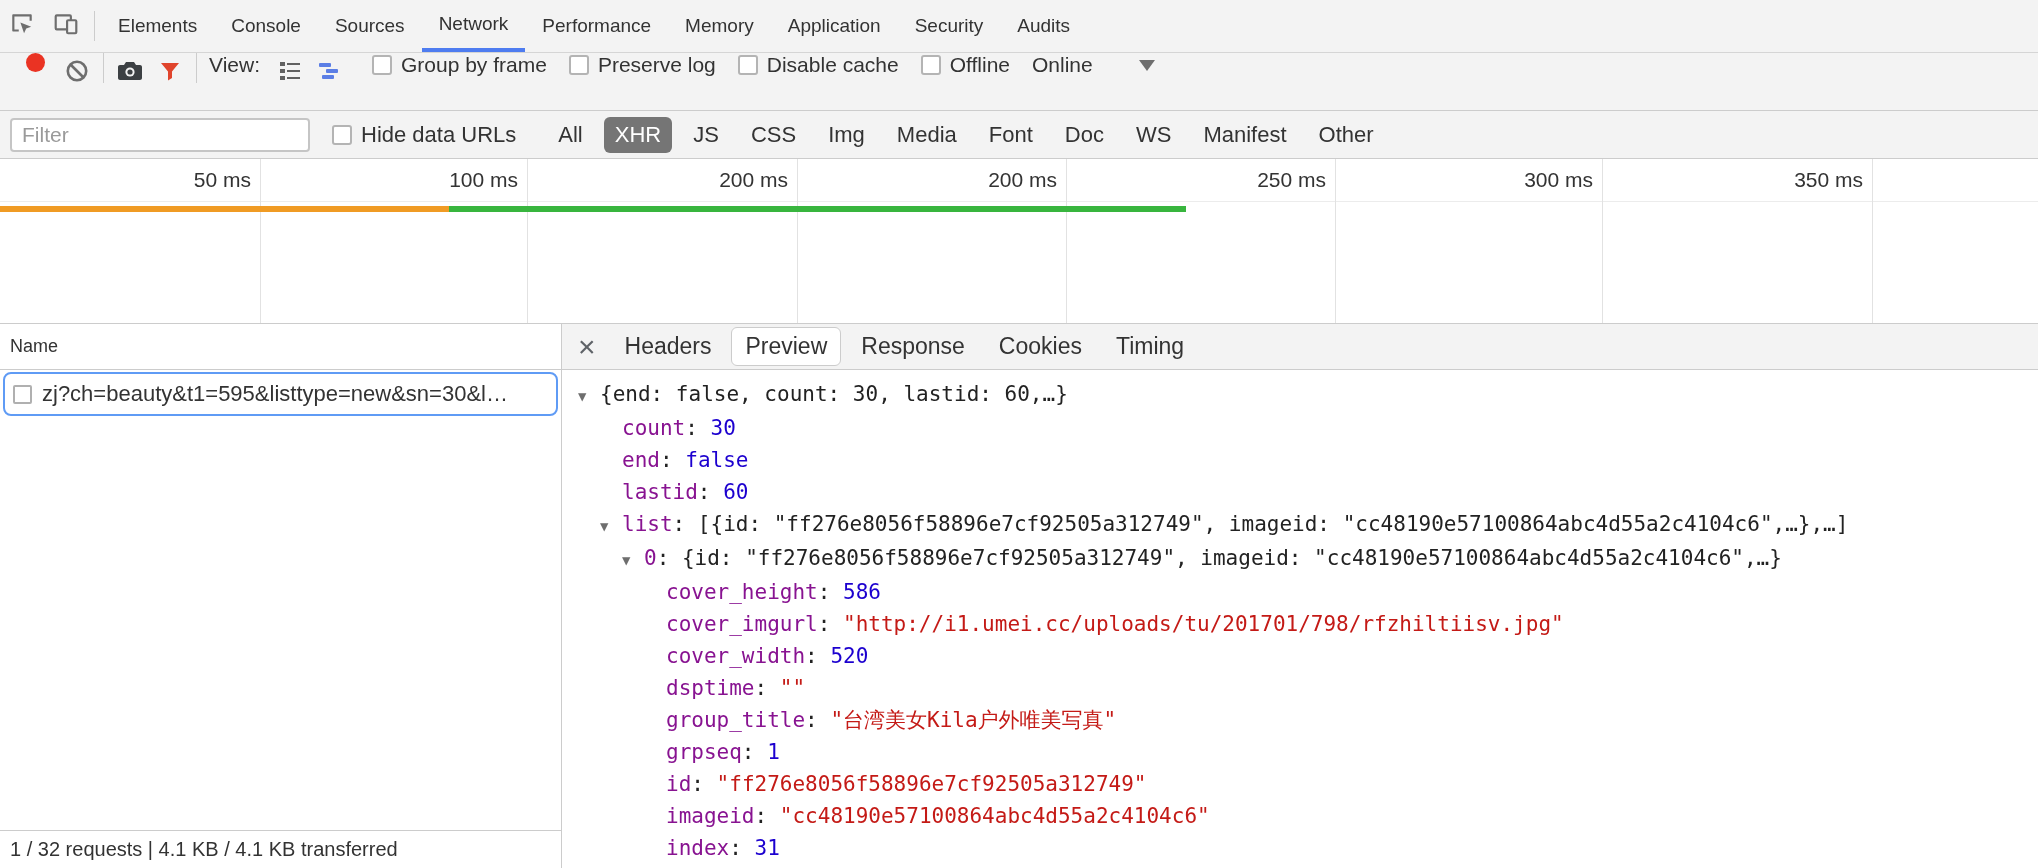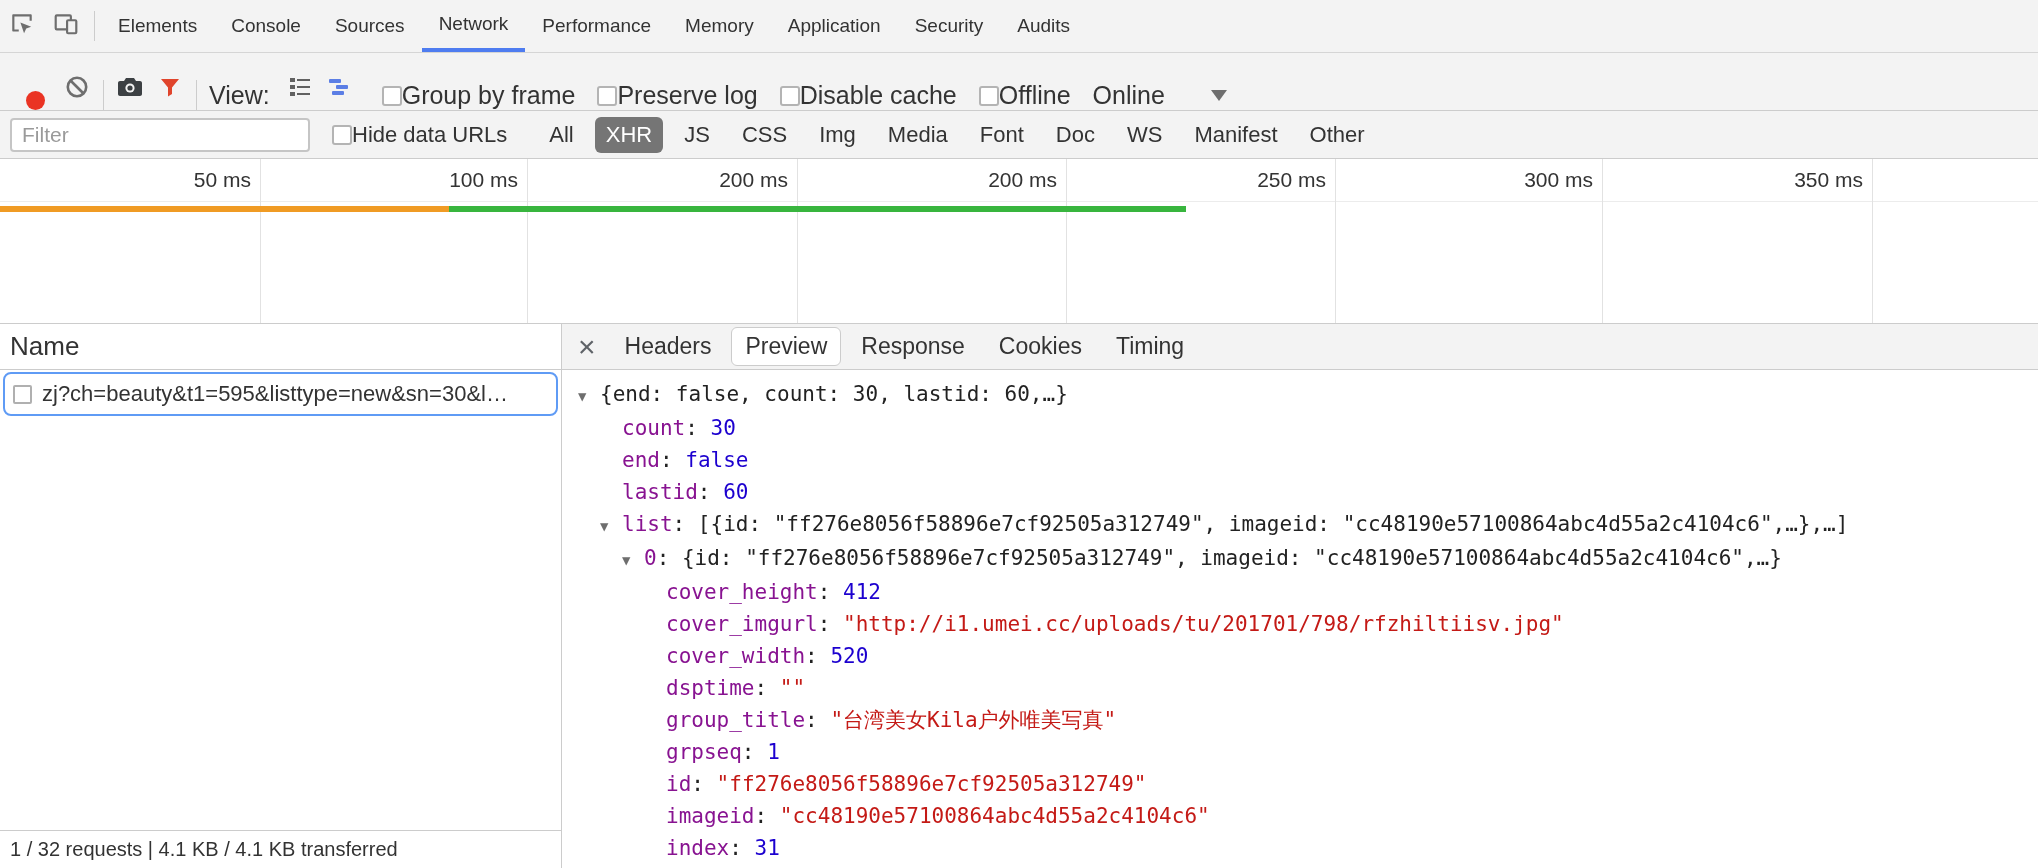--- a/index.html
+++ b/index.html
@@ -11,25 +11,25 @@
 
   
   .main-tabbar{height:52px;background:#f3f3f3;border-bottom:1px solid #d5d5d5;display:flex;align-items:center;}
   .icon-btn{display:flex;align-items:center;justify-content:center;width:44px;height:44px;cursor:pointer;}
   .sep{width:1px;height:30px;background:#ccc;margin:0 6px;flex:0 0 auto;}
   .tabs{display:flex;height:52px;}
   .tab{padding:0 17px;height:52px;line-height:52px;font-size:19px;color:#333;cursor:pointer;box-sizing:border-box;}
   .tab.active{border-bottom:4px solid var(--c-accent,#4e7cf0);line-height:48px;}
 
   
-  .net-toolbar{height:57px;background:#f3f3f3;border-bottom:1px solid #ccc;display:flex;align-items:flex-end;padding:0 14px;font-size:25px;}
+  .net-toolbar{height:57px;background:#f3f3f3;border-bottom:1px solid #ccc;display:flex;align-items:flex-start;padding:0 14px;font-size:21px;}
   .rec{width:19px;height:19px;border-radius:50%;background:var(--c-record,#ea3323);margin:0 12px;cursor:pointer;}
   .tool{display:flex;align-items:center;justify-content:center;width:40px;height:40px;cursor:pointer;}
   .view-label{margin:0 10px 0 6px;color:#333;}
-  .check-group{display:flex;align-items:center;margin-left:22px;cursor:pointer;}
+  .check-group{display:flex;align-items:center;gap:9px;margin-left:22px;cursor:pointer;}
   .cbx{width:20px;height:20px;border:2px solid #b4b4b4;border-radius:3px;background:#fff;display:inline-block;box-sizing:border-box;}
   .check-label{color:#333;white-space:nowrap;}
   .throttle{display:flex;align-items:center;margin-left:22px;cursor:pointer;}
   .throttle-value{color:#333;}
   .dd-triangle{width:0;height:0;border-left:8px solid transparent;border-right:8px solid transparent;border-top:11px solid #6e6e6e;margin-left:46px;}
 
   
   .filter-bar{height:47px;background:#f3f3f3;border-bottom:1px solid #ccc;display:flex;align-items:center;padding:0 10px;font-size:22px;}
   .filter-input{width:300px;height:34px;border:2px solid #c5c5c5;border-radius:4px;background:#fff;font-size:21px;font-family:"Liberation Sans",sans-serif;padding:0 10px;color:#333;outline:none;box-sizing:border-box;}
   .filter-input::placeholder{color:#9a9a9a;}
@@ -40,21 +40,21 @@
   
   .overview{position:relative;height:164px;background:#fff;border-bottom:1px solid #ccc;overflow:hidden;text-align:center;}
   .label-strip{position:absolute;left:0;right:0;top:0;height:42px;border-bottom:1px solid #ececec;}
   .vline{position:absolute;top:0;bottom:0;width:1px;background:#e2e2e2;}
   .tick{position:absolute;top:9px;font-size:21px;color:#333;transform:translateX(calc(-100% - 9px));white-space:nowrap;}
   .ovbar{position:absolute;top:47px;height:6px;}
 
   
   .panels{display:flex;height:544px;}
   .left{width:562px;flex:0 0 562px;border-right:1px solid #ccc;display:flex;flex-direction:column;background:#fff;box-sizing:border-box;}
-  .left-header{height:45px;flex:0 0 45px;border-bottom:1px solid #ccc;display:flex;align-items:center;padding:0 10px;font-size:26px;color:#333;background:#fff;}
+  .left-header{height:45px;flex:0 0 45px;border-bottom:1px solid #ccc;display:flex;align-items:center;padding:0 10px;font-size:18px;color:#333;background:#fff;}
   .request-list{flex:1;overflow:hidden;}
   .request-row{height:40px;display:flex;align-items:center;gap:10px;padding:0 8px;margin:2px 3px;font-size:22px;color:#333;border:2px solid #5f9bf5;border-radius:8px;background:#fff;cursor:pointer;overflow:hidden;}
   .req-icon{width:19px;height:19px;border:2px solid #b0b0b0;border-radius:2px;background:#fff;flex:0 0 auto;box-sizing:border-box;}
   .req-name{white-space:nowrap;overflow:hidden;text-overflow:ellipsis;}
   .left-status{height:37px;flex:0 0 37px;border-top:1px solid #ccc;display:flex;align-items:center;padding:0 10px;font-size:20px;color:#333;background:#fff;white-space:nowrap;}
 
   .right{flex:1;min-width:0;display:flex;flex-direction:column;background:#fff;}
   .right-tabs{height:45px;flex:0 0 45px;background:#f3f3f3;border-bottom:1px solid #ccc;display:flex;align-items:center;padding:0 4px;font-size:23px;color:#333;}
   .close-x{font-size:30px;color:#5f6368;padding:0 12px;cursor:pointer;line-height:1;}
   .rtab{padding:5px 13px;margin:0 3px;border:1px solid transparent;border-radius:6px;cursor:pointer;white-space:nowrap;}
@@ -249,21 +249,21 @@
             <div class="rtab">Timing</div>
           </div>
       </div>
       <div class="preview">
           <div class="trow" style="padding-left: 16px;"><span class="arr">▼</span><span class="p">{end: false, count: 30, lastid: 60,…}</span></div>
           <div class="trow" style="padding-left: 38px;"><span class="arr"></span><span class="k">count</span><span class="p">: </span><span class="n">30</span></div>
           <div class="trow" style="padding-left: 38px;"><span class="arr"></span><span class="k">end</span><span class="p">: </span><span class="n">false</span></div>
           <div class="trow" style="padding-left: 38px;"><span class="arr"></span><span class="k">lastid</span><span class="p">: </span><span class="n">60</span></div>
           <div class="trow" style="padding-left: 38px;"><span class="arr">▼</span><span class="k">list</span><span class="p">: [{id: "ff276e8056f58896e7cf92505a312749", imageid: "cc48190e57100864abc4d55a2c4104c6",…},…]</span></div>
           <div class="trow" style="padding-left: 60px;"><span class="arr">▼</span><span class="k">0</span><span class="p">: {id: "ff276e8056f58896e7cf92505a312749", imageid: "cc48190e57100864abc4d55a2c4104c6",…}</span></div>
-          <div class="trow" style="padding-left: 82px;"><span class="arr"></span><span class="k">cover_height</span><span class="p">: </span><span class="n">412</span></div>
+          <div class="trow" style="padding-left: 82px;"><span class="arr"></span><span class="k">cover_height</span><span class="p">: </span><span class="n">586</span></div>
           <div class="trow" style="padding-left: 82px;"><span class="arr"></span><span class="k">cover_imgurl</span><span class="p">: </span><span class="s">"http://i1.umei.cc/uploads/tu/201701/798/rfzhiltiisv.jpg"</span></div>
           <div class="trow" style="padding-left: 82px;"><span class="arr"></span><span class="k">cover_width</span><span class="p">: </span><span class="n">520</span></div>
           <div class="trow" style="padding-left: 82px;"><span class="arr"></span><span class="k">dsptime</span><span class="p">: </span><span class="s">""</span></div>
           <div class="trow" style="padding-left: 82px;"><span class="arr"></span><span class="k">group_title</span><span class="p">: </span><span class="s">"台湾美女Kila户外唯美写真"</span></div>
           <div class="trow" style="padding-left: 82px;"><span class="arr"></span><span class="k">grpseq</span><span class="p">: </span><span class="n">1</span></div>
           <div class="trow" style="padding-left: 82px;"><span class="arr"></span><span class="k">id</span><span class="p">: </span><span class="s">"ff276e8056f58896e7cf92505a312749"</span></div>
           <div class="trow" style="padding-left: 82px;"><span class="arr"></span><span class="k">imageid</span><span class="p">: </span><span class="s">"cc48190e57100864abc4d55a2c4104c6"</span></div>
           <div class="trow" style="padding-left: 82px;"><span class="arr"></span><span class="k">index</span><span class="p">: </span><span class="n">31</span></div>
         </div>
     </div>

